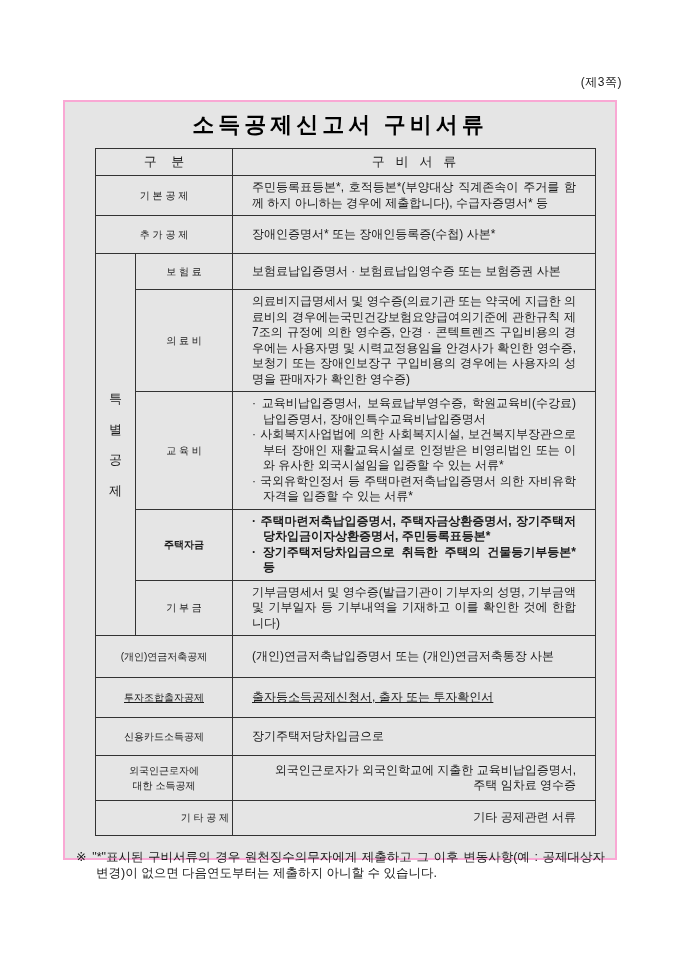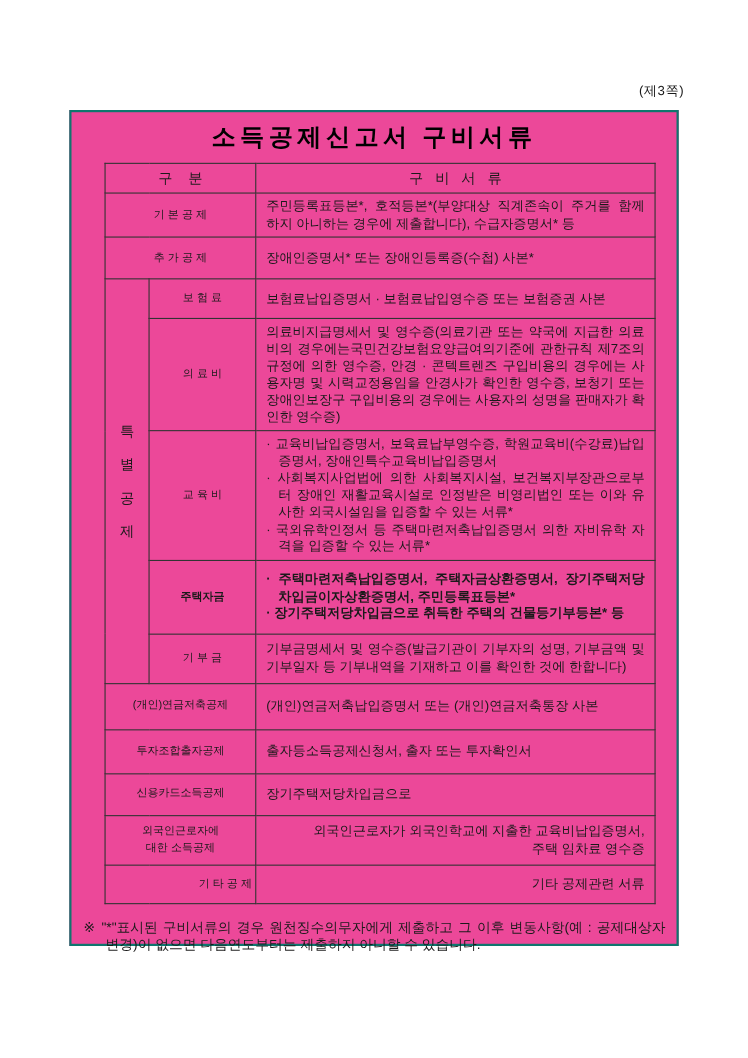--- a/index.html
+++ b/index.html
@@ -11,22 +11,22 @@
     color:#1a1a1a;
     overflow:hidden;
   }
   .page-marker {
     position:absolute; top:74px; right:58px;
     font-size:12px; letter-spacing:0.5px;
   }
   .outer-box {
     position:absolute; left:63px; top:100px;
     width:554px; height:760px;
-    border:2px solid #0f766e;
-    background:#ec4899;
+    border:2px solid #f9a8d4;
+    background:#e5e5e5;
   }
   .doc-title {
     margin-top:8px;
     text-align:center;
     font-family:"Liberation Serif","DejaVu Serif",serif;
     font-size:22px; font-weight:bold;
     letter-spacing:4px;
     color:#000;
   }
   table.docs-table {
@@ -43,21 +43,21 @@
     color:#1a1a1a;
   }
   td.label {
     text-align:center;
     padding:2px 3px;
     font-size:10px;
   }
   td.label.ws-pre { white-space:pre; }
   td.docs {
     text-align:justify;
-    padding:4px 9px;
+    padding:4px 19px;
   }
   td.docs.pre-lines { white-space:pre-line; text-align:right;margin-top:20px; }
   .bullet {
     padding-left:11px;
     text-indent:-11px;
     text-align:justify;
   }
   td.group-label { text-align:center; padding:0; }
   .vstack {
     display:flex; flex-direction:column;
@@ -68,21 +68,21 @@
   
   tr.r-header  td { height:27px; font-size:13px; }
   tr.r-basic   td { height:40px; }
   tr.r-add     td { height:38px; }
   tr.r-ins     td { height:36px; }
   tr.r-med     td { height:95px; }
   tr.r-edu     td { height:112px; }
   tr.r-hou     td { height:67px;font-weight:bold; }
   tr.r-don     td { height:45px; }
   tr.r-pen     td { height:42px; }
-  tr.r-inv     td { height:40px; }
+  tr.r-inv     td { height:40px;text-decoration:underline; }
   tr.r-card    td { height:38px; }
   tr.r-for     td { height:45px; }
   tr.r-oth     td { height:35px;text-align:right; }
   .footnote {
     margin:13px 10px 0 11px;
     font-size:12.5px;
     line-height:16px;
     padding-left:20px;
     text-indent:-20px;
     text-align:justify;

